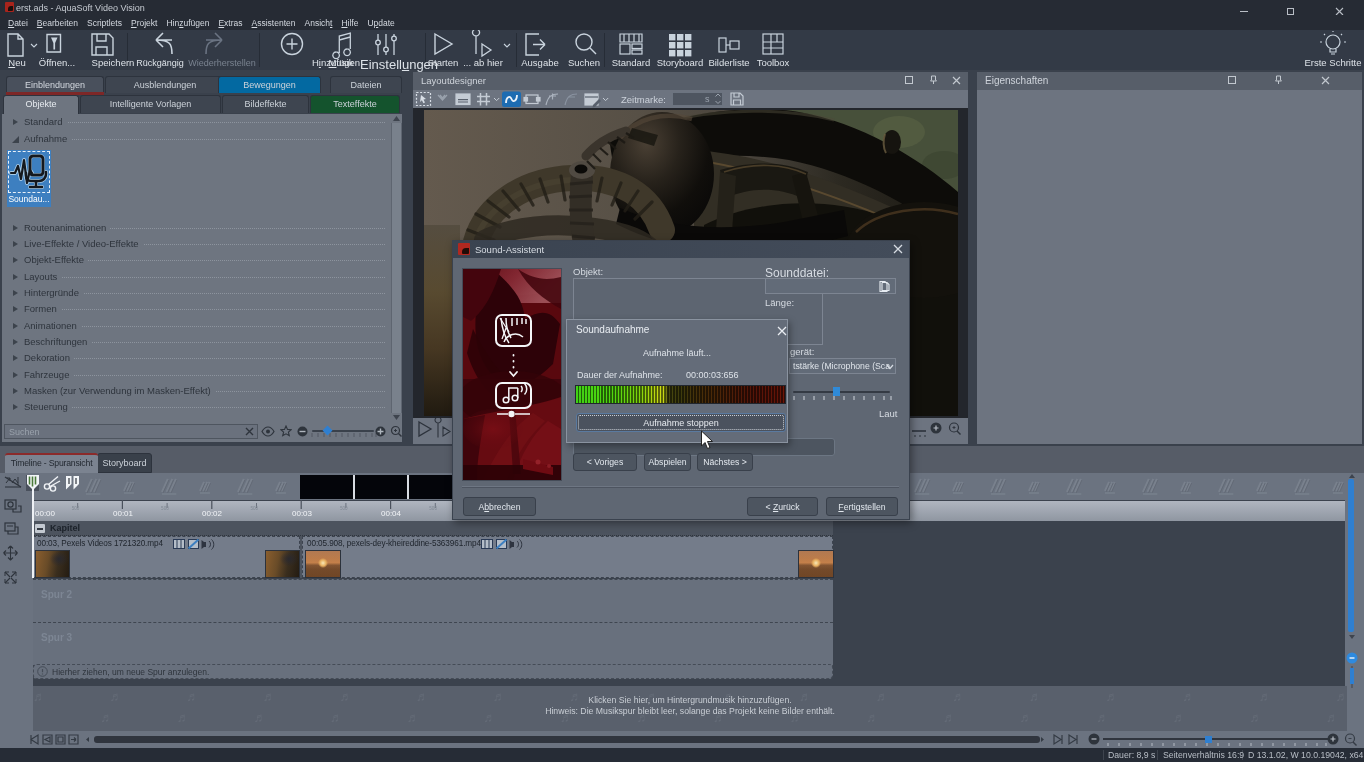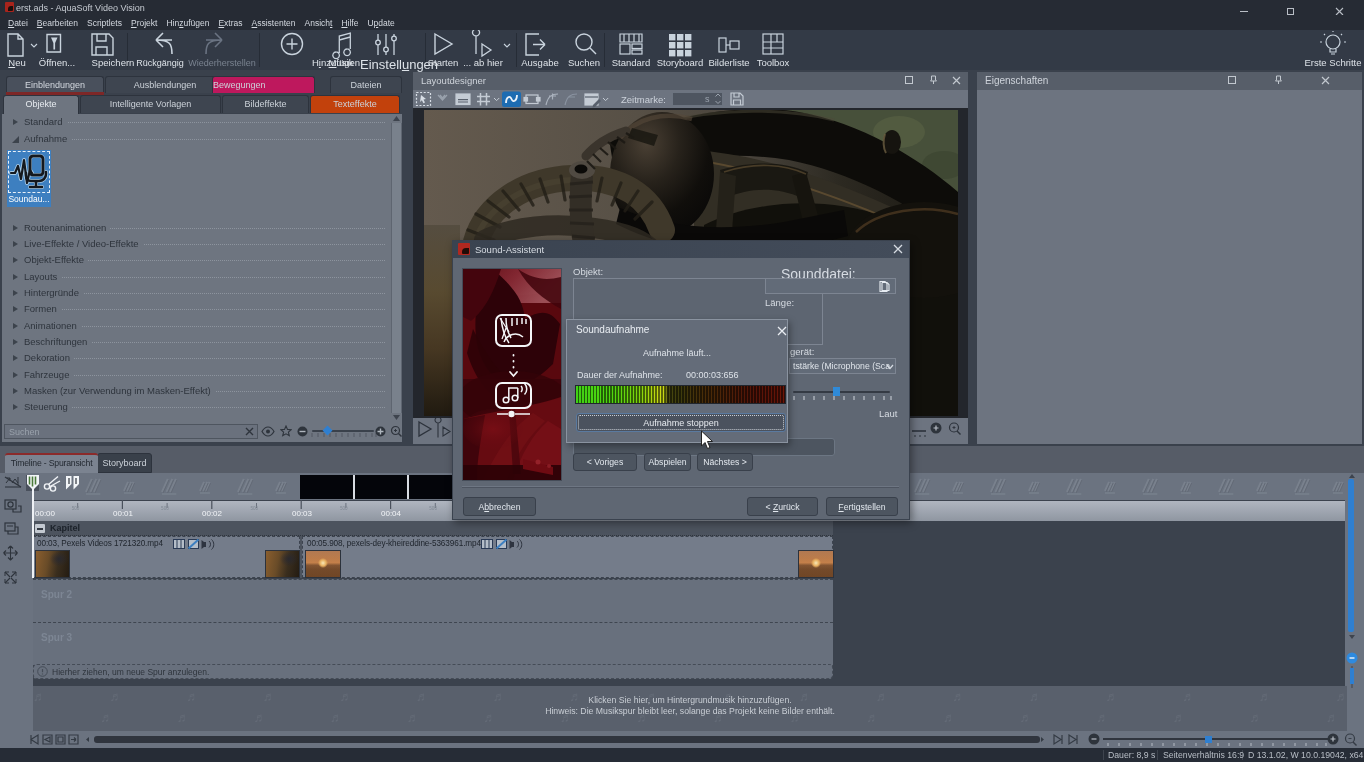--- a/index.html
+++ b/index.html
@@ -126,29 +126,29 @@
 <div class="txt" style="left:751px;top:57px;width:44px;text-align:center;font-size:9.5px;color:#dde2e8;">Toolbox</div>
 <div class="txt" style="left:1295px;top:57px;width:76px;text-align:center;font-size:9.5px;color:#dde2e8;">Erste Schritte</div>
 </div>
 
 <div class="abs" style="left:2px;top:76px;width:400px;height:366px;background:#3a414c;"></div>
 
 <div id="ltabs1">
 <div class="abs" style="left:6px;top:76px;width:98px;height:17px;background:#49505c;border:1px solid #2d333d;border-bottom:none;border-radius:3px 3px 0 0;color:#d3d8df;font-size:9px;text-align:center;line-height:16px;">Einblendungen</div>
 <div class="abs" style="left:6px;top:92px;width:98px;height:2.5px;background:#7d2727;"></div>
 <div class="abs" style="left:105px;top:76px;width:120px;height:17px;background:#3e4550;border:1px solid #2d333d;border-bottom:none;border-radius:3px 3px 0 0;color:#ccd2d9;font-size:9px;text-align:center;line-height:16px;">Ausblendungen</div>
-<div class="abs" style="left:212px;top:76px;width:103px;height:17px;background:#be185d;border:1px solid #2d333d;border-bottom:none;border-radius:3px 3px 0 0;color:#ccd2d9;font-size:9px;text-align:left;line-height:16px;">Bewegungen</div>
+<div class="abs" style="left:218px;top:76px;width:103px;height:17px;background:#0369a1;border:1px solid #2d333d;border-bottom:none;border-radius:3px 3px 0 0;color:#ccd2d9;font-size:9px;text-align:center;line-height:16px;">Bewegungen</div>
 <div class="abs" style="left:330px;top:76px;width:72px;height:17px;background:#3e4550;border:1px solid #2d333d;border-bottom:none;border-radius:3px 3px 0 0;color:#ccd2d9;font-size:9px;text-align:center;line-height:16px;">Dateien</div>
 </div>
 
 <div id="ltabs2">
 <div class="abs" style="left:2px;top:95px;width:400px;height:19px;background:#3a414c;"></div>
 <div class="abs" style="left:80px;top:95px;width:141px;height:18px;background:#3e4550;border:1px solid #2d333d;border-bottom:none;border-radius:3px 3px 0 0;color:#ccd2d9;font-size:9px;text-align:center;line-height:17px;">Intelligente Vorlagen</div>
 <div class="abs" style="left:222px;top:95px;width:87px;height:18px;background:#3e4550;border:1px solid #2d333d;border-bottom:none;border-radius:3px 3px 0 0;color:#ccd2d9;font-size:9px;text-align:center;line-height:17px;">Bildeffekte</div>
-<div class="abs" style="left:310px;top:95px;width:90px;height:18px;background:#c2410c;border:1px solid #2d333d;border-bottom:none;border-radius:3px 3px 0 0;color:#ccd2d9;font-size:9px;text-align:center;line-height:17px;">Texteffekte</div>
+<div class="abs" style="left:310px;top:95px;width:90px;height:18px;background:#14532d;border:1px solid #2d333d;border-bottom:none;border-radius:3px 3px 0 0;color:#ccd2d9;font-size:9px;text-align:center;line-height:17px;">Texteffekte</div>
 <div class="abs" style="left:3px;top:95px;width:76px;height:19px;background:#6e7580;border:1px solid #2d333d;border-bottom:none;border-radius:3px 3px 0 0;color:#e8ecf0;font-size:9px;text-align:center;line-height:17px;">Objekte</div>
 </div>
 
 <div class="abs" style="left:2px;top:114px;width:400px;height:308px;background:#6e7580;"></div>
 <div id="tree">
 <style>
 .ti { position:absolute; left:12px; height:14px; font-size:9.5px; color:#2e343c; }
 .ti .lbl { position:absolute; left:12px; top:0; background:#6e7580; padding-right:4px; z-index:2;}
 .ti .dots { position:absolute; left:12px; right:0; top:6px; height:0; border-top:1px dotted #8d949e; z-index:1;}
 .tarrow { position:absolute; width:0; height:0; border-left:5px solid #3c434c; border-top:3.5px solid transparent; border-bottom:3.5px solid transparent; }
@@ -816,21 +816,21 @@
   <path d="M26 72 c1.6 1.6 1.6 4.5 0 6 M29.5 69.5 c3 3 3 8 0 11"></path>
  </g>
  <path d="M2 100 h11 M20 100 h15" stroke-width="1.5"></path>
           <circle cx="16.5" cy="100" r="2.2" fill="#f4f6f8"></circle>
 </svg>
 </div>
 
 <div class="txt" style="left:573px;top:266px;font-size:9.5px;color:#d6dbe2;">Objekt:</div>
 <div class="abs" style="left:573px;top:278px;width:250px;height:67px;background:#5d6571;border:1px solid #7d8592;"></div>
 
-<div class="txt" style="left:765px;top:266px;font-size:14px;color:#d6dbe2;margin-left:16px;">Sounddatei:</div>
+<div class="txt" style="left:765px;top:266px;font-size:12px;color:#d6dbe2;">Sounddatei:</div>
 <div class="abs" style="left:765px;top:278px;width:131px;height:16px;background:#626b78;border:1px solid #7d8592;"></div>
 <svg class="abs" style="left:878px;top:280px;" width="13" height="13" viewBox="0 0 13 13" fill="none" stroke="#e6ebf1" stroke-width="1.1">
         <path d="M2 1.5 h5 l2 2 v8 h-7 z"></path>
         <path d="M5 3.5 h5 l2 2 v6 h-7 v-8" transform="translate(-1,-1)"></path>
       </svg>
 
 <div class="txt" style="left:765px;top:297px;font-size:9.5px;color:#d6dbe2;">Länge:</div>
 
 <div class="txt" style="left:790px;top:346px;font-size:9.5px;color:#d6dbe2;">gerät:</div>
 <div class="abs" style="left:789px;top:358px;width:107px;height:16px;background:#626b78;border:1px solid #7d8592;color:#dfe4ea;font-size:8.7px;line-height:15px;padding-left:3px;overflow:hidden;">tstärke (Microphone (Sca</div>

